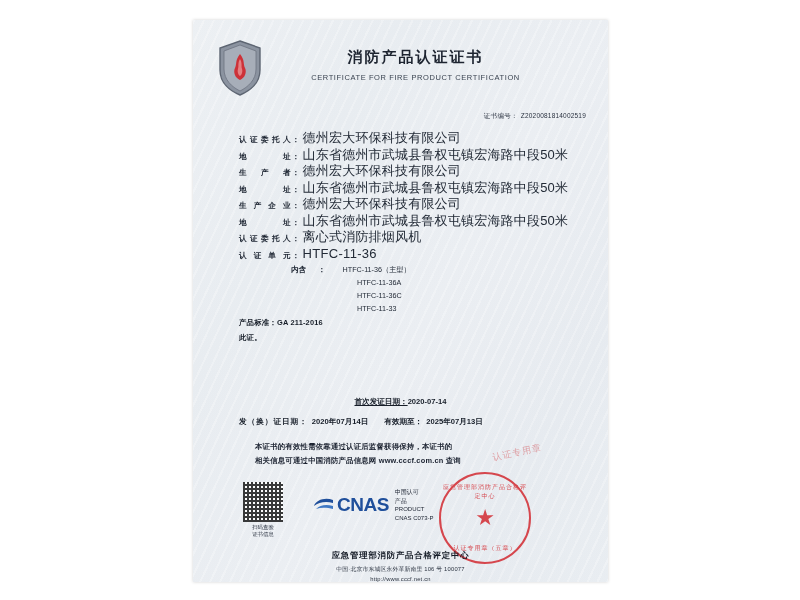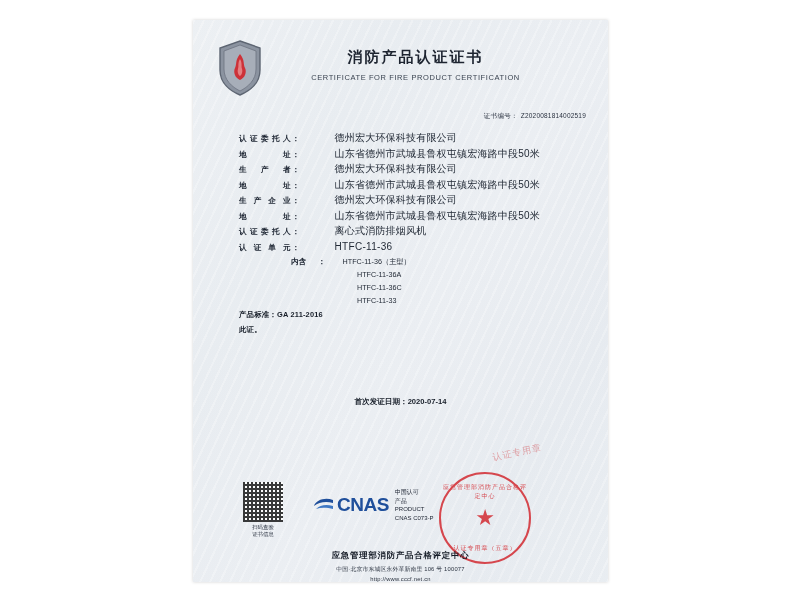--- a/index.html
+++ b/index.html
@@ -112,24 +112,23 @@
     text-align: justify;
     text-align-last: justify;
   }
   .field-colon {
     font-size: 7.6px;
     font-weight: bold;
     color: #1b2330;
     margin: 0 3px 0 1px;
   }
   .field-value {
-    font-size: 10px;
+    font-size: 13px;
     color: #222a36;
     letter-spacing: 0.2px;
-    margin-left: 32px;
   }
   .field-value.mono {
     font-family: "Liberation Sans", sans-serif;
     letter-spacing: 0.3px;
   }
 
   
   .submodel-row {
     display: flex;
     margin-bottom: 2px;
@@ -163,21 +162,21 @@
   #issue-date-row {
     position: absolute;
     left: 0;
     width: 415px;
     top: 377px;
     text-align: center;
     font-size: 7.6px;
     font-weight: bold;
     color: #161d28;
   }
-  #issue-date-row .lbl { margin-right: 0; }
+  #issue-date-row .lbl { margin-right: 0; text-decoration: underline; }
 
   #renew-row {
     position: absolute;
     left: 46px;
     top: 397px;
     width: 340px;
     font-size: 7.6px;
     font-weight: bold;
     color: #161d28;
     display: flex;
@@ -418,21 +417,31 @@
       </div>
 
       <div class="bold-row">产品标准：GA 211-2016</div>
       <div class="bold-row">此证。</div>
     </div>
 
     <div id="issue-date-row">
       <span class="lbl">首次发证日期：</span><span>2020-07-14</span>
     </div>
 
-
+    <div id="renew-row">
+      <span class="r-lbl">发（换）证日期：</span>
+      <span class="r-val">2020年07月14日</span>
+      <span class="r-lbl2">有效期至：</span>
+      <span class="r-val2">2025年07月13日</span>
+    </div>
+
+    <div id="notice">
+      <div>本证书的有效性需依靠通过认证后监督获得保持，本证书的</div>
+      <div>相关信息可通过中国消防产品信息网 www.cccf.com.cn 查询</div>
+    </div>
 
     <div id="watermark-seal">认证专用章</div>
 
     <div id="qr-block">
       <div id="qr-code"></div>
       <div id="qr-caption">
         <div>扫码查验</div>
         <div>证书信息</div>
       </div>
     </div>

